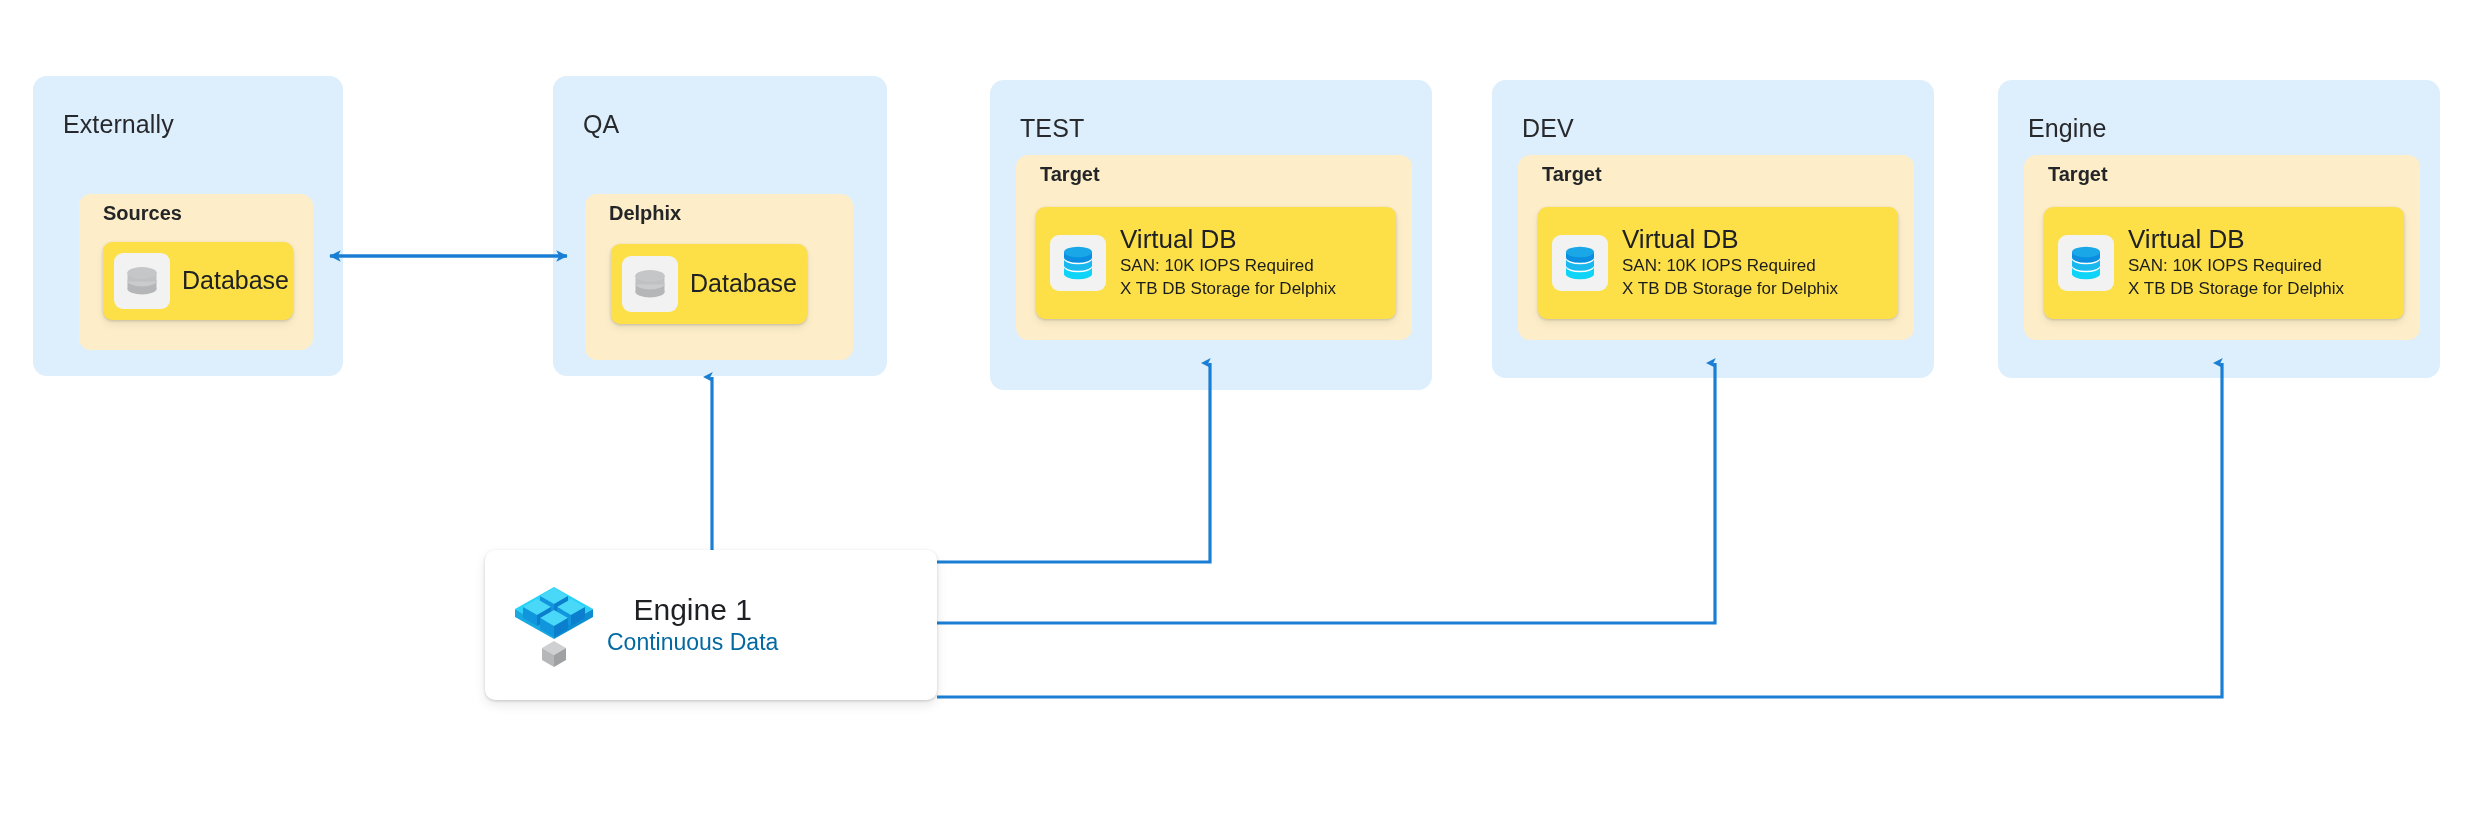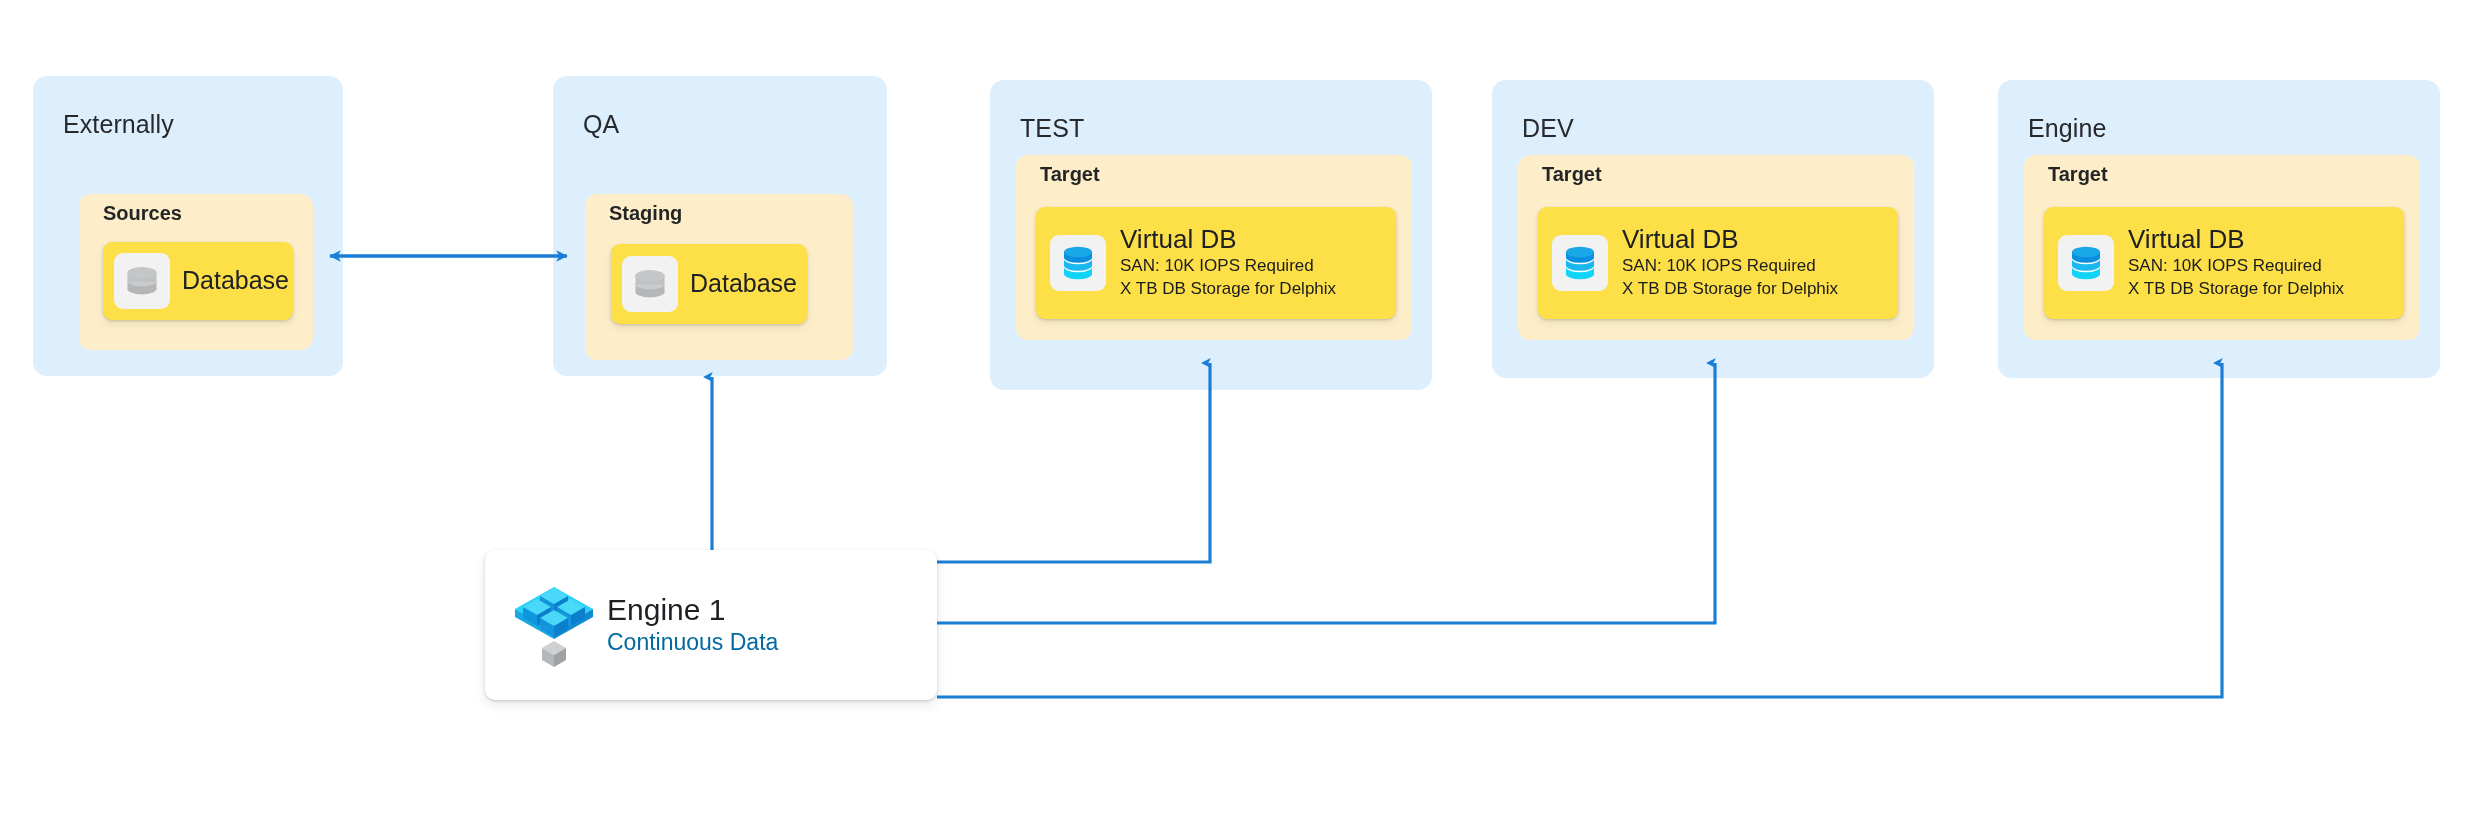--- a/index.html
+++ b/index.html
@@ -87,20 +87,21 @@
     position: absolute;
     left: 485px; top: 550px;
     width: 452px; height: 150px;
     background: #ffffff;
     border-radius: 10px;
     box-shadow: 0 1px 3px rgba(0,0,0,.17), 0 5px 12px rgba(0,0,0,.09);
     display: flex;
     align-items: center;
     padding-left: 26px;
     z-index: 6;
+    text-align: center;
   }
   #engine-icon-wrap {
     width: 86px; height: 92px;
     flex: 0 0 auto;
     position: relative;
   }
   #engine-text { margin-left: 10px; display: flex; flex-direction: column; }
   #engine-title { font-size: 30px; color: #1f2023; line-height: 1.18; white-space: nowrap; }
   #engine-sub { font-size: 23px; color: #0369a1; line-height: 1.3; white-space: nowrap; }
 
@@ -169,21 +170,21 @@
           <span class="asset-name small">Database</span>
         </div>
       </div>
     </div>
   </div>
 
   <div class="env-panel" style="left:553px; top:76px; width:334px; height:300px;">
     <div class="env-title">QA</div>
 
     <div class="group-box" style="left:32px; top:118px; width:268px; height:166px;">
-      <div class="group-title">Staging</div>
+      <div class="group-title">Delphix</div>
 
       <div class="asset-card stacked" style="left:26px; top:50px; width:196px; height:80px; padding-left:11px;">
         <div class="icon-tile">
           <svg width="40" height="44" viewBox="0 0 40 44" aria-hidden="true">
             <ellipse cx="20" cy="30" rx="14.5" ry="5.4" fill="#b4b6b8"></ellipse>
             <rect x="5.5" y="22" width="29" height="8.5" fill="#b4b6b8"></rect>
             <ellipse cx="20" cy="22" rx="14.5" ry="5.4" fill="#c9cbcd"></ellipse>
             <rect x="5.5" y="14" width="29" height="8.5" fill="#bfc1c3"></rect>
             <ellipse cx="20" cy="14" rx="14.5" ry="5.4" fill="#c9cbcd"></ellipse>
             <rect x="5.5" y="13" width="29" height="2" fill="#c9cbcd"></rect>

